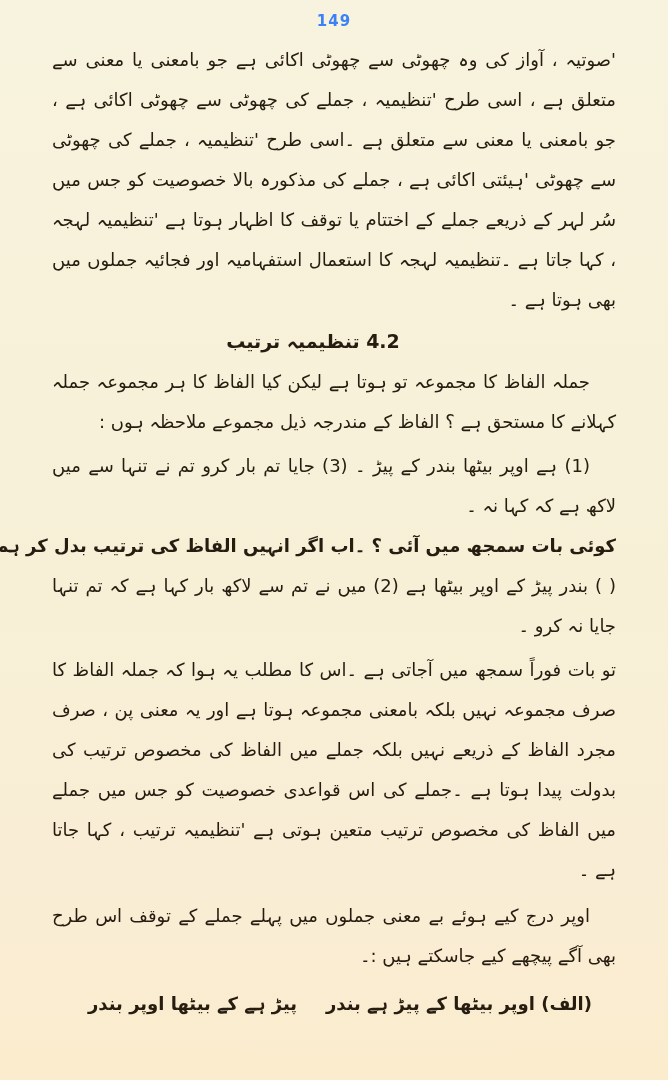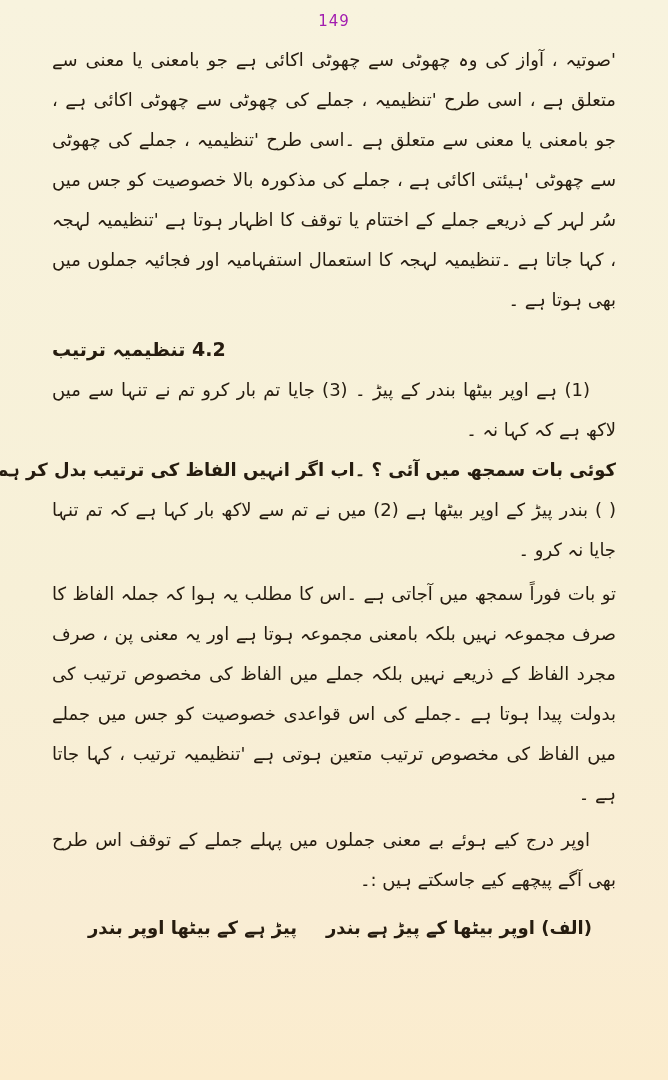--- a/index.html
+++ b/index.html
@@ -19,37 +19,38 @@
     width: 668px;
     height: 1080px;
     padding: 10px 52px 0 52px;
     direction: rtl;
   }
   .page-number {
     direction: ltr;
     text-align: center;
     font-size: 15px;
     letter-spacing: 1px;
-    color: #a21caf;
+    color: #3b82f6;
     margin: 2px 0 10px 0;
+    font-weight: bold;
   }
   .urdu {
     font-size: 18px;
     font-weight: normal;
     line-height: 40px;
     text-align: justify;
     text-justify: inter-word;
   }
   .indent { text-indent: 26px; }
   .section-heading {
     font-size: 19px;
     font-weight: bold;
     line-height: 34px;
-    margin: 12px 42px 4px 0;
-    text-align: left;
+    margin: 4px 42px 4px 0;
+    text-align: center;
   }
   .single-line {
     font-size: 18px;
     font-weight: bold;
     line-height: 40px;
     text-align: right;
     white-space: nowrap;
   }
   .centered {
     text-align: center;
@@ -71,20 +72,21 @@
 <body>
 
 <div class="page">
 
   <div class="page-number">149</div>
 
   <div class="urdu">'صوتیہ ، آواز کی وہ چھوٹی سے چھوٹی اکائی ہے جو بامعنی یا معنی سے متعلق ہے ، اسی طرح 'تنظیمیہ ، جملے کی چھوٹی سے چھوٹی اکائی ہے ، جو بامعنی یا معنی سے متعلق ہے ۔اسی طرح 'تنظیمیہ ، جملے کی چھوٹی سے چھوٹی 'ہیئتی اکائی ہے ، جملے کی مذکورہ بالا خصوصیت کو جس میں سُر لہر کے ذریعے جملے کے اختتام یا توقف کا اظہار ہوتا ہے 'تنظیمیہ لہجہ ، کہا جاتا ہے ۔تنظیمیہ لہجہ کا استعمال استفہامیہ اور فجائیہ جملوں میں بھی ہوتا ہے ۔</div>
 
   <div class="section-heading">4.2 تنظیمیہ ترتیب</div>
 
+  <div class="urdu indent">جملہ الفاظ کا مجموعہ تو ہوتا ہے لیکن کیا الفاظ کا ہر مجموعہ جملہ کہلانے کا مستحق ہے ؟ الفاظ کے مندرجہ ذیل مجموعے ملاحظہ ہوں :</div>
 
   <div class="urdu indent mt4">(1) ہے اوپر بیٹھا بندر کے پیڑ ۔ (3) جایا تم بار کرو تم نے تنہا سے میں لاکھ ہے کہ کہا نہ ۔</div>
 
   <div class="single-line centered">کوئی بات سمجھ میں آئی ؟ ۔اب اگر انہیں الفاظ کی ترتیب بدل کر ہم یوں کہیں :</div>
 
   <div class="urdu">( ) بندر پیڑ کے اوپر بیٹھا ہے   (2) میں نے تم سے لاکھ بار کہا ہے کہ تم تنہا جایا نہ کرو ۔</div>
 
   <div class="urdu mt4">تو بات فوراً سمجھ میں آجاتی ہے ۔اس کا مطلب یہ ہوا کہ جملہ الفاظ کا صرف مجموعہ نہیں بلکہ بامعنی مجموعہ ہوتا ہے اور یہ معنی پن ، صرف مجرد الفاظ کے ذریعے نہیں بلکہ جملے میں الفاظ کی مخصوص ترتیب کی بدولت پیدا ہوتا ہے ۔جملے کی اس قواعدی خصوصیت کو جس میں جملے میں الفاظ کی مخصوص ترتیب متعین ہوتی ہے 'تنظیمیہ ترتیب ، کہا جاتا ہے ۔</div>
 
   <div class="urdu indent mt6">اوپر درج کیے ہوئے بے معنی جملوں میں پہلے جملے کے توقف اس طرح بھی آگے پیچھے کیے جاسکتے ہیں :۔</div>

